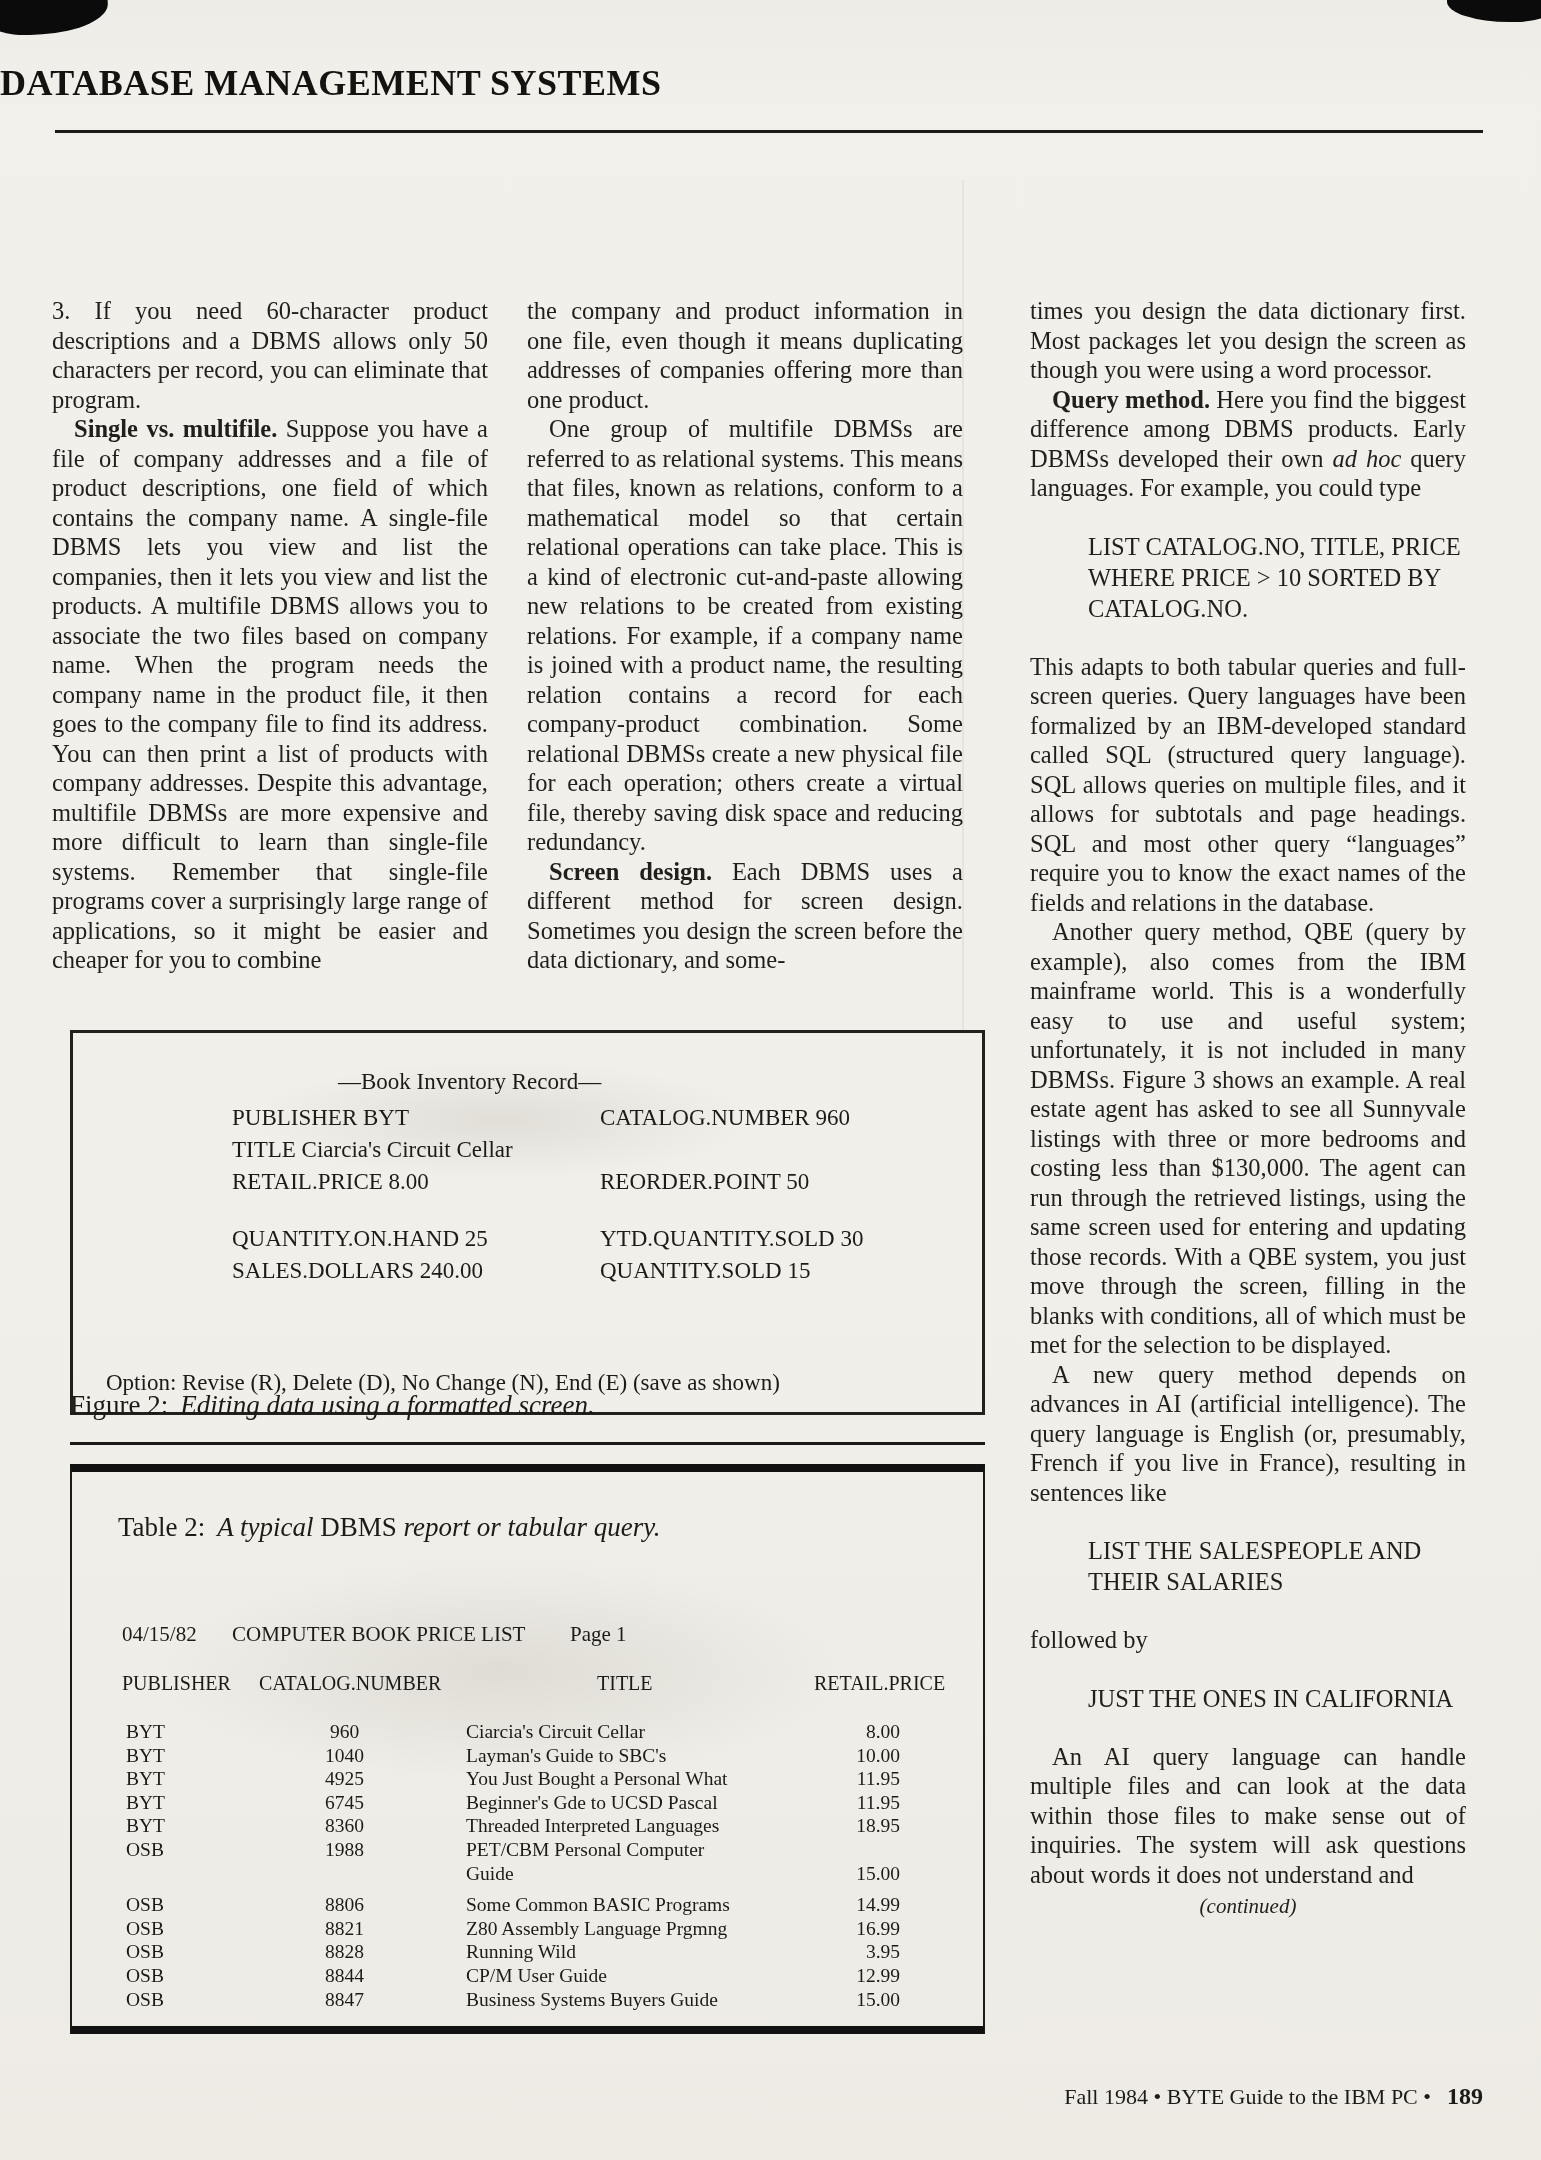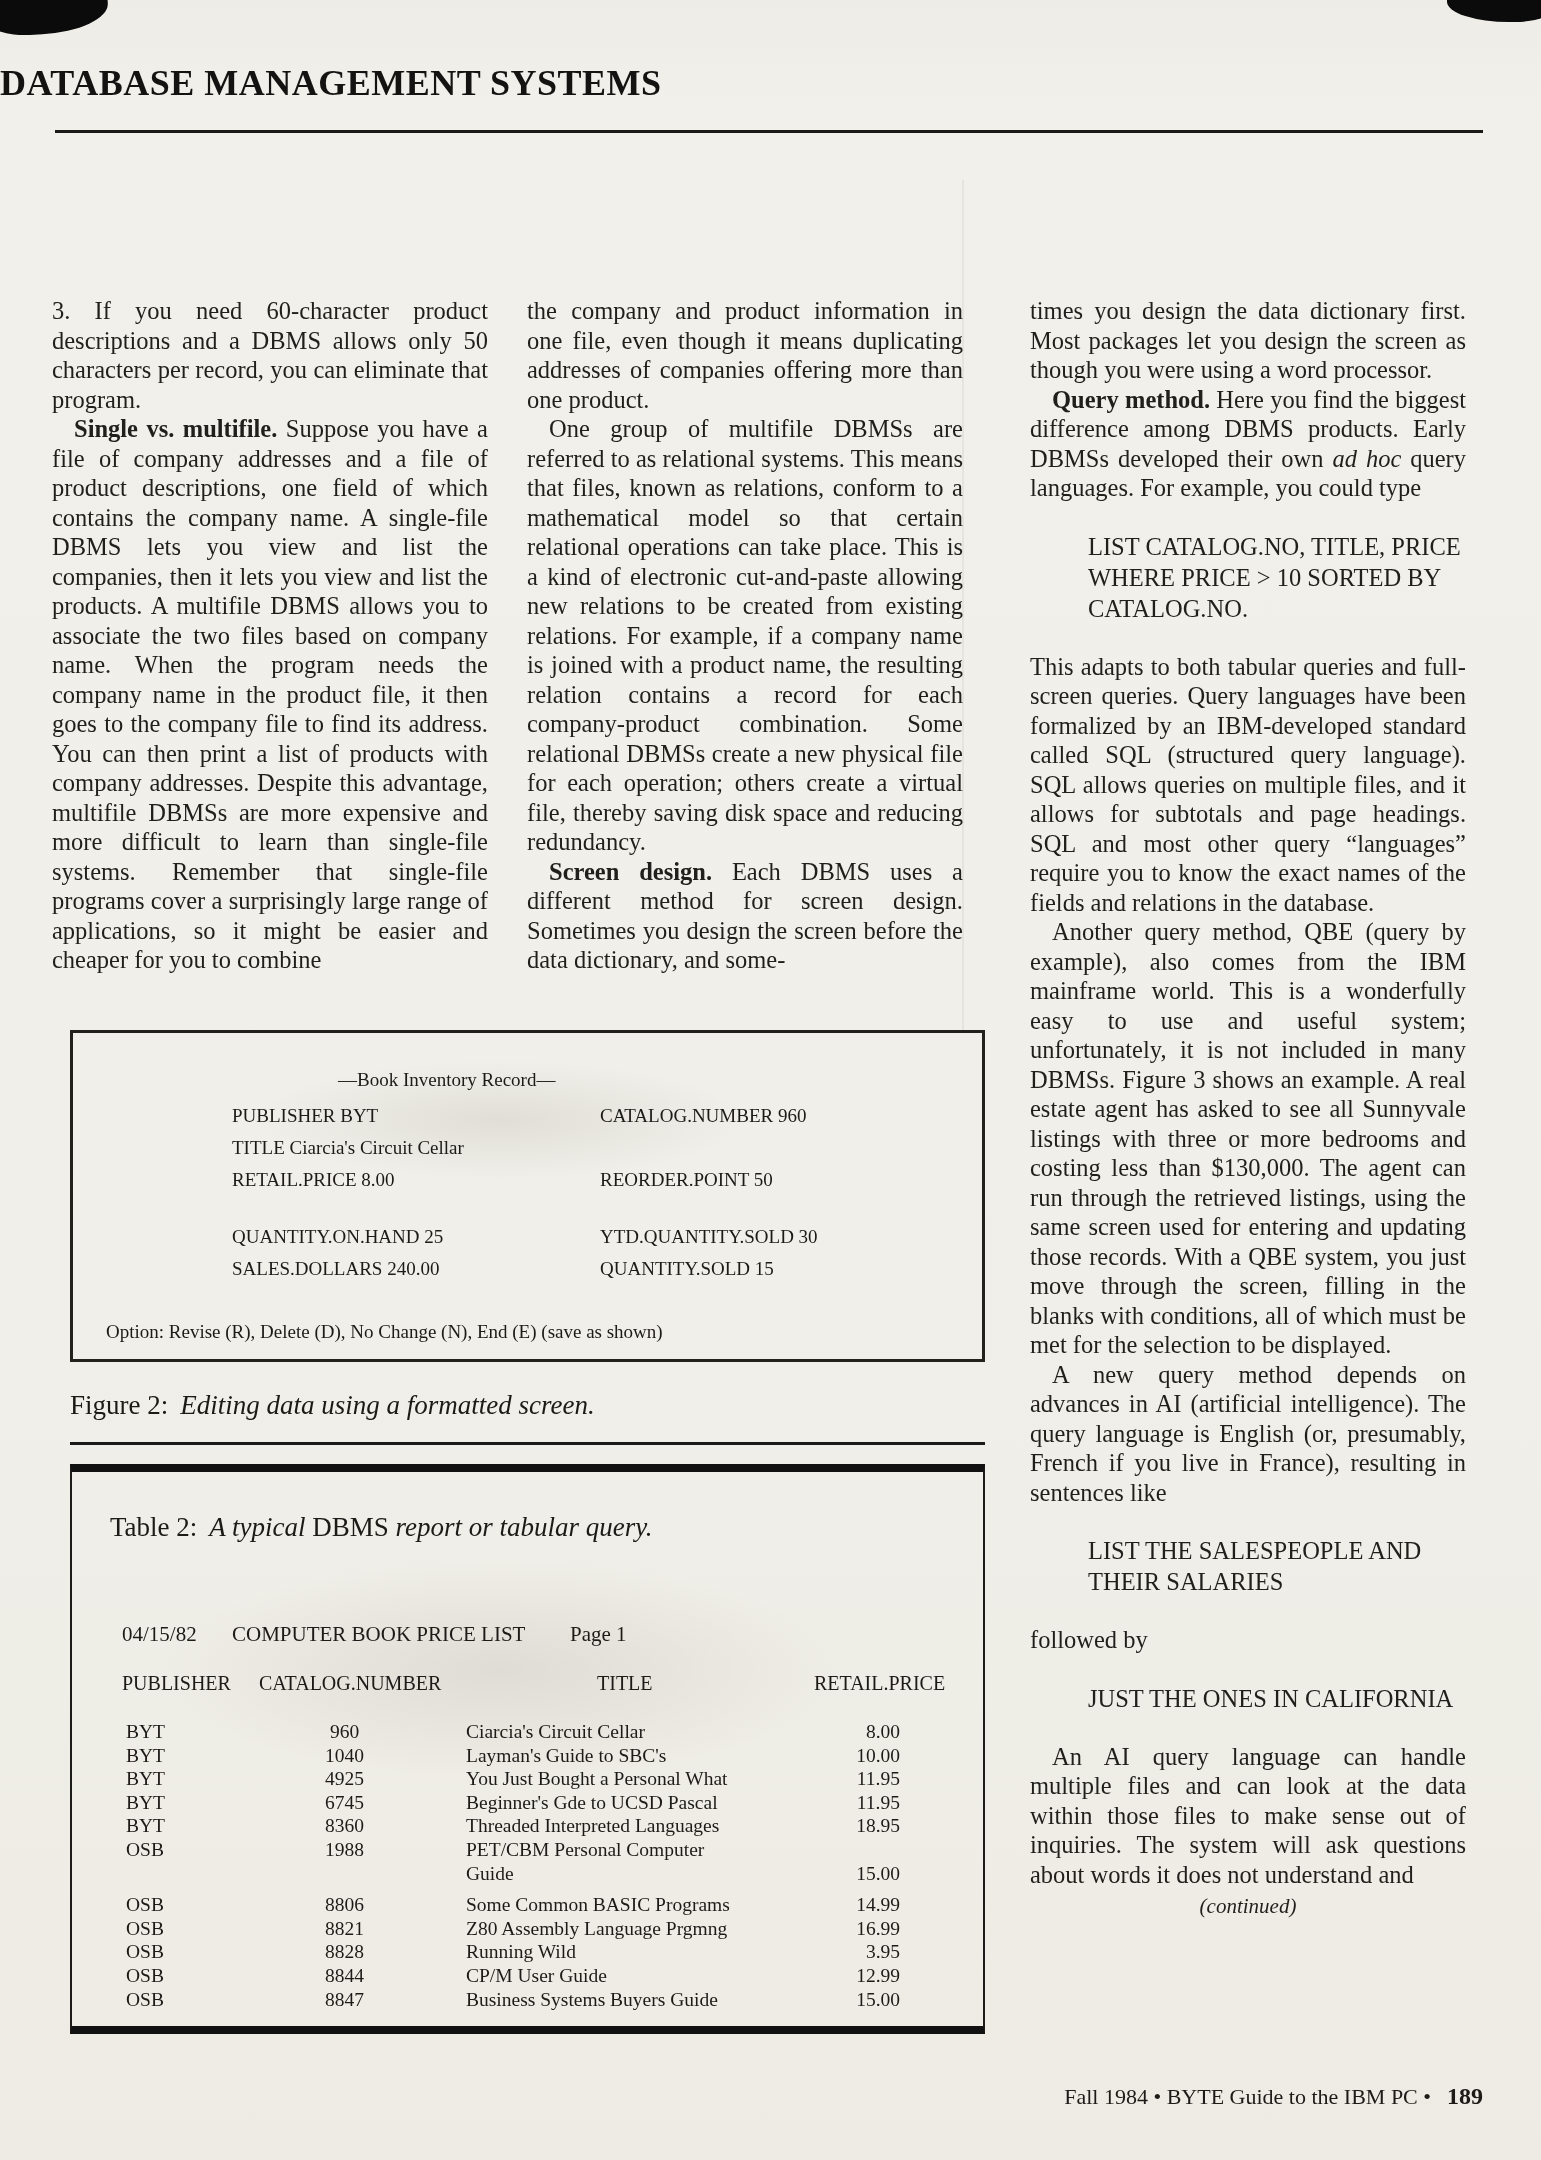--- a/index.html
+++ b/index.html
@@ -23,40 +23,40 @@
   .col1{left:52px;}
   .col2{left:527px;}
   .col3{left:1030px;}
   .para{margin:0;}
   .para.ind{text-indent:22px;}
   .para b{font-weight:700;}
   .qblock{margin:28px 0 28px 58px;text-align:left;line-height:31px;}
   .cont-note{text-align:center;font-size:21px;line-height:26px;margin-top:4px;}
 
   
-  .figbox{position:absolute;left:70px;top:1030px;width:915px;height:332px;
-          border:3px solid #23211e;box-sizing:border-box;font-size:19px;color:#1d1b18;}
+  .figbox{position:absolute;left:70px;top:1030px;width:915px;height:385px;
+          border:3px solid #23211e;box-sizing:border-box;font-size:23px;color:#1d1b18;}
   .fig-title{position:absolute;left:265px;top:36px;}
   .figrows{position:absolute;left:0;top:72px;width:100%;}
   .figrow{position:relative;height:32px;}
   .figrow .fl{position:absolute;left:159px;white-space:nowrap;}
   .figrow .fr{position:absolute;left:527px;white-space:nowrap;}
   .figspacer{height:25px;}
   .fig-option{position:absolute;left:33px;bottom:16px;white-space:nowrap;}
 
   .fig-caption{position:absolute;left:70px;top:1390px;font-size:27px;color:#1c1a17;}
   .fig-caption .cap-label{margin-right:12px;}
   .mid-rule{position:absolute;left:70px;top:1442px;width:915px;height:3px;background:#1b1a18;}
 
   
   .tablebox{position:absolute;left:70px;top:1464px;width:915px;height:570px;box-sizing:border-box;
             border-left:2px solid #1c1b19;border-right:2px solid #1c1b19;
             border-top:8px solid #111;border-bottom:8px solid #111;color:#1d1b18;}
   .table-caption{position:absolute;left:38px;top:40px;font-size:27px;}
-  .table-caption .cap-label{margin-right:12px;}
+  .table-caption .cap-label{margin-right:12px;margin-left:8px;}
   .report-line{position:absolute;left:0;top:150px;width:100%;font-size:21px;}
   .report-line span{position:absolute;top:0;white-space:nowrap;}
   .rp-date{left:50px;}
   .rp-title{left:160px;}
   .rp-page{left:498px;}
   .tb-headers{position:absolute;left:0;top:200px;width:100%;font-size:20px;}
   .tb-headers span{position:absolute;top:0;white-space:nowrap;}
   .h0{left:50px;} .h1{left:187px;} .h2{left:525px;} .h3{left:742px;}
   .tabrows{position:absolute;left:0;top:248px;width:100%;font-size:19.5px;}
   .trow{position:relative;height:23.6px;line-height:23.6px;}

